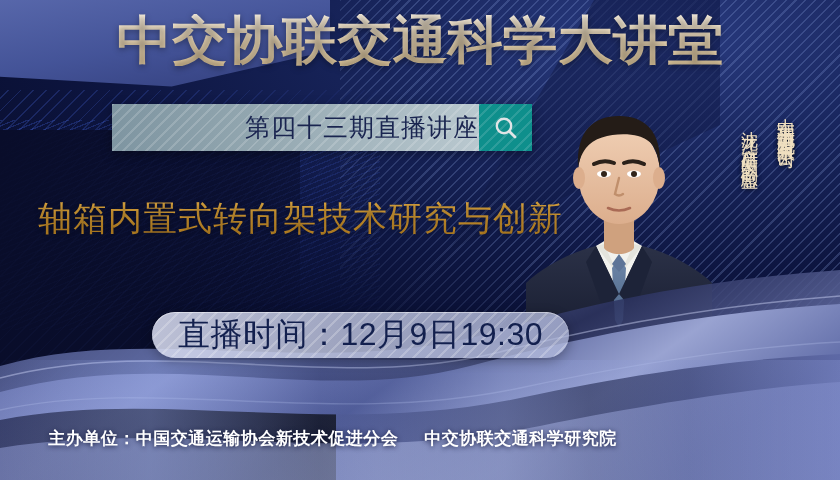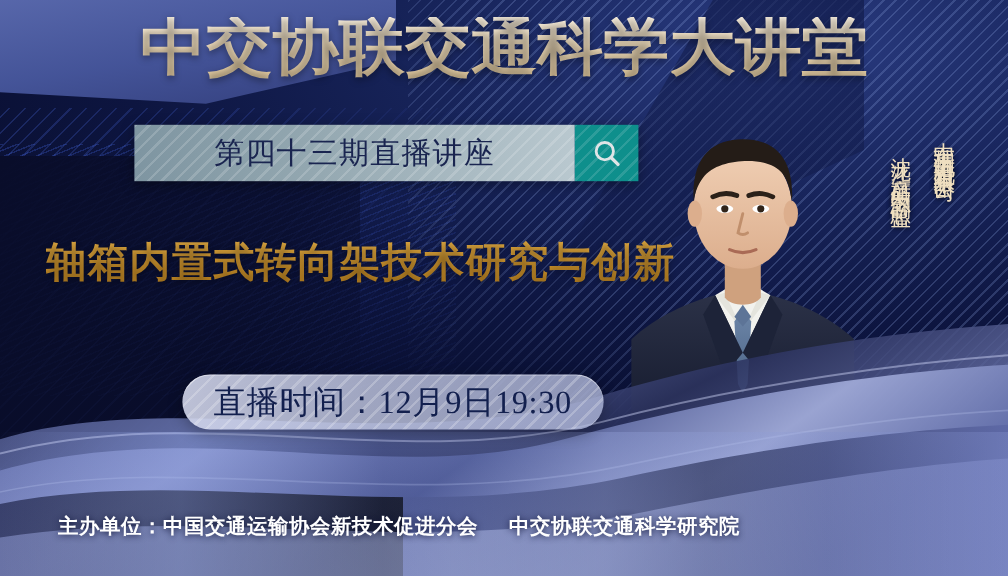--- a/index.html
+++ b/index.html
@@ -108,21 +108,21 @@
   .searchbar{
     position:absolute;top:104px;left:112px;
     width:420px;height:47px;
     display:flex;align-items:stretch;
     box-shadow:0 3px 10px rgba(0,0,0,.35);
   }
   .searchbar .field{
     flex:1;
     position:relative;
     background:linear-gradient(90deg,#7e95a1 0%, #93a7b0 40%, #b9c8cf 100%);
-    display:flex;align-items:center;justify-content:center;
+    display:flex;align-items:center;justify-content:flex-end;
     overflow:hidden;
   }
   .searchbar .field::after{
     content:"";position:absolute;inset:0;
     background:repeating-linear-gradient(135deg,
        rgba(255,255,255,0.16) 0px,
        rgba(255,255,255,0.16) 2px,
        rgba(0,0,0,0) 2px,
        rgba(0,0,0,0) 8px);
     pointer-events:none;
@@ -145,21 +145,21 @@
        rgba(255,255,255,0.13) 2px,
        rgba(0,0,0,0) 2px,
        rgba(0,0,0,0) 8px);
   }
   .searchbtn svg{position:relative;z-index:2;}
 
   
   .topic{
     position:absolute;top:196px;left:38px;
     font-family:"DejaVu Sans","Liberation Sans",sans-serif;
-    font-weight:bold;
+    font-weight:normal;
     font-size:34px;
     letter-spacing:1px;
     color:#c9902b;
     background:linear-gradient(180deg,#e0ab45 0%, #c9902b 55%, #b27c1e 100%);
     -webkit-background-clip:text;background-clip:text;
     -webkit-text-fill-color:transparent;
     white-space:nowrap;
     text-shadow:0 2px 5px rgba(0,0,0,.3);
   }
 
@@ -177,22 +177,22 @@
     content:"";position:absolute;inset:0;
     background:repeating-linear-gradient(135deg,
        rgba(255,255,255,0.22) 0px,
        rgba(255,255,255,0.22) 2px,
        rgba(0,0,0,0) 2px,
        rgba(0,0,0,0) 9px);
     pointer-events:none;
   }
   .timebadge span{
     position:relative;z-index:2;
-    font-family:Liberation Serif, serif;
-    font-size:27px;color:#13204e;letter-spacing:.5px;white-space:nowrap;
+    font-family:Liberation Sans, sans-serif;
+    font-size:32px;color:#13204e;letter-spacing:.5px;white-space:nowrap;
   }
 
   
   .portrait{
     position:absolute;right:128px;bottom:118px;
     width:186px;height:300px;
     overflow:hidden;
   }
   .portrait svg{display:block;}
 

